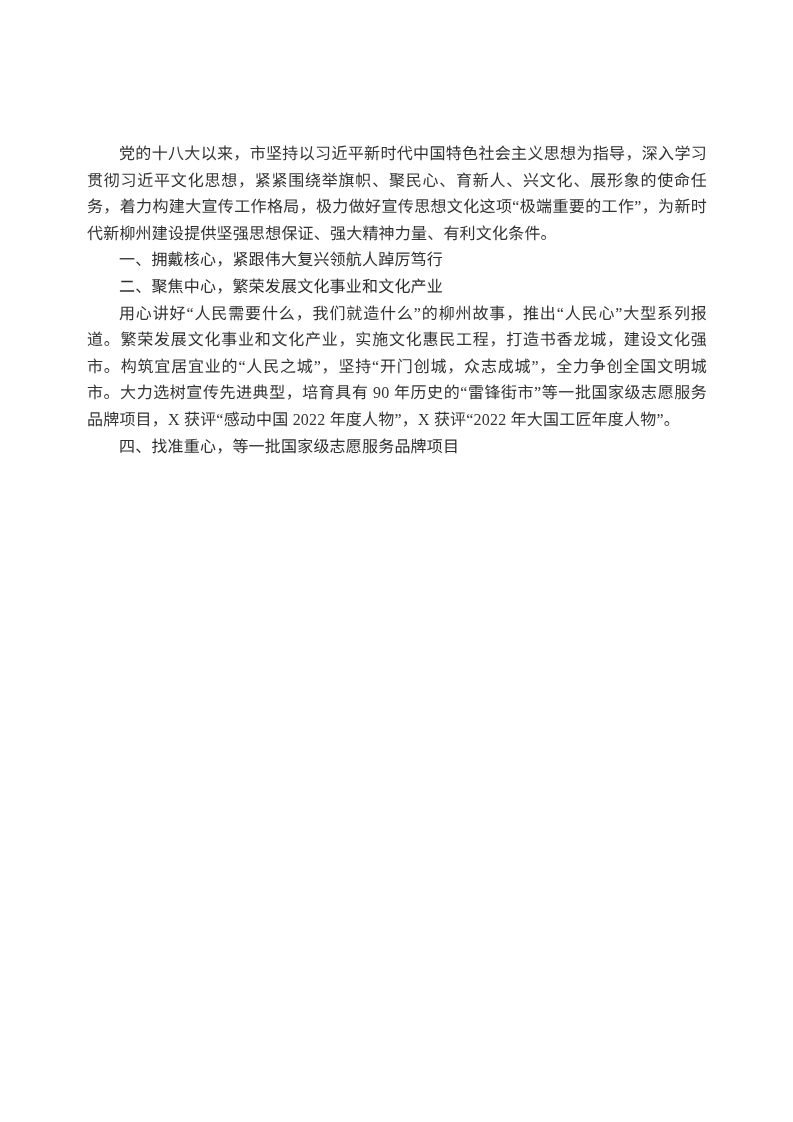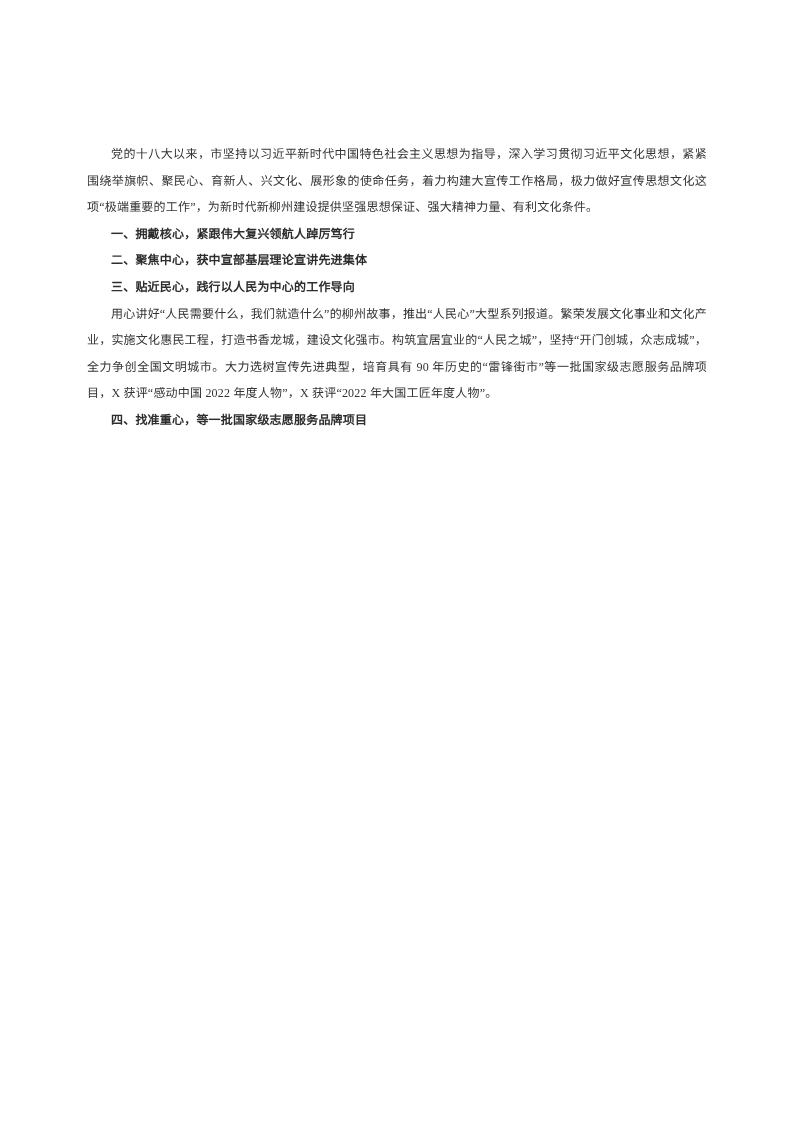--- a/index.html
+++ b/index.html
@@ -21,41 +21,40 @@
     width: 793px;
     height: 1122px;
     background: #ffffff;
   }
   .doc-body {
     position: absolute;
     left: 87px;
     top: 141px;
     width: 620px;
     color: #333333;
-    font-size: 12px;
+    font-size: 16px;
     line-height: 26.6px;
     text-align: justify;
     letter-spacing: 0.2px;
   }
   .block {
     margin: 0;
     padding: 0;
     text-indent: 2em;
   }
   .block.heading {
-    font-weight: bold;
+    font-weight: normal;
     color: #2e2e2e;
     text-align: left;
   }
 </style>
 </head>
 <body>
 
 <div class="doc-page">
   <div class="doc-body">
     <p class="block paragraph">党的十八大以来，市坚持以习近平新时代中国特色社会主义思想为指导，深入学习贯彻习近平文化思想，紧紧围绕举旗帜、聚民心、育新人、兴文化、展形象的使命任务，着力构建大宣传工作格局，极力做好宣传思想文化这项“极端重要的工作”，为新时代新柳州建设提供坚强思想保证、强大精神力量、有利文化条件。</p>
     <p class="block heading">一、拥戴核心，紧跟伟大复兴领航人踔厉笃行</p>
-    <p class="block heading">二、聚焦中心，获中宣部基层理论宣讲先进集体</p>
-    <p class="block heading">三、贴近民心，践行以人民为中心的工作导向</p>
+    <p class="block heading">二、聚焦中心，繁荣发展文化事业和文化产业</p>
     <p class="block paragraph">用心讲好“人民需要什么，我们就造什么”的柳州故事，推出“人民心”大型系列报道。繁荣发展文化事业和文化产业，实施文化惠民工程，打造书香龙城，建设文化强市。构筑宜居宜业的“人民之城”，坚持“开门创城，众志成城”，全力争创全国文明城市。大力选树宣传先进典型，培育具有 90 年历史的“雷锋街市”等一批国家级志愿服务品牌项目，X 获评“感动中国 2022 年度人物”，X 获评“2022 年大国工匠年度人物”。</p>
     <p class="block heading">四、找准重心，等一批国家级志愿服务品牌项目</p>
   </div>
 </div>
 
 </body></html>

